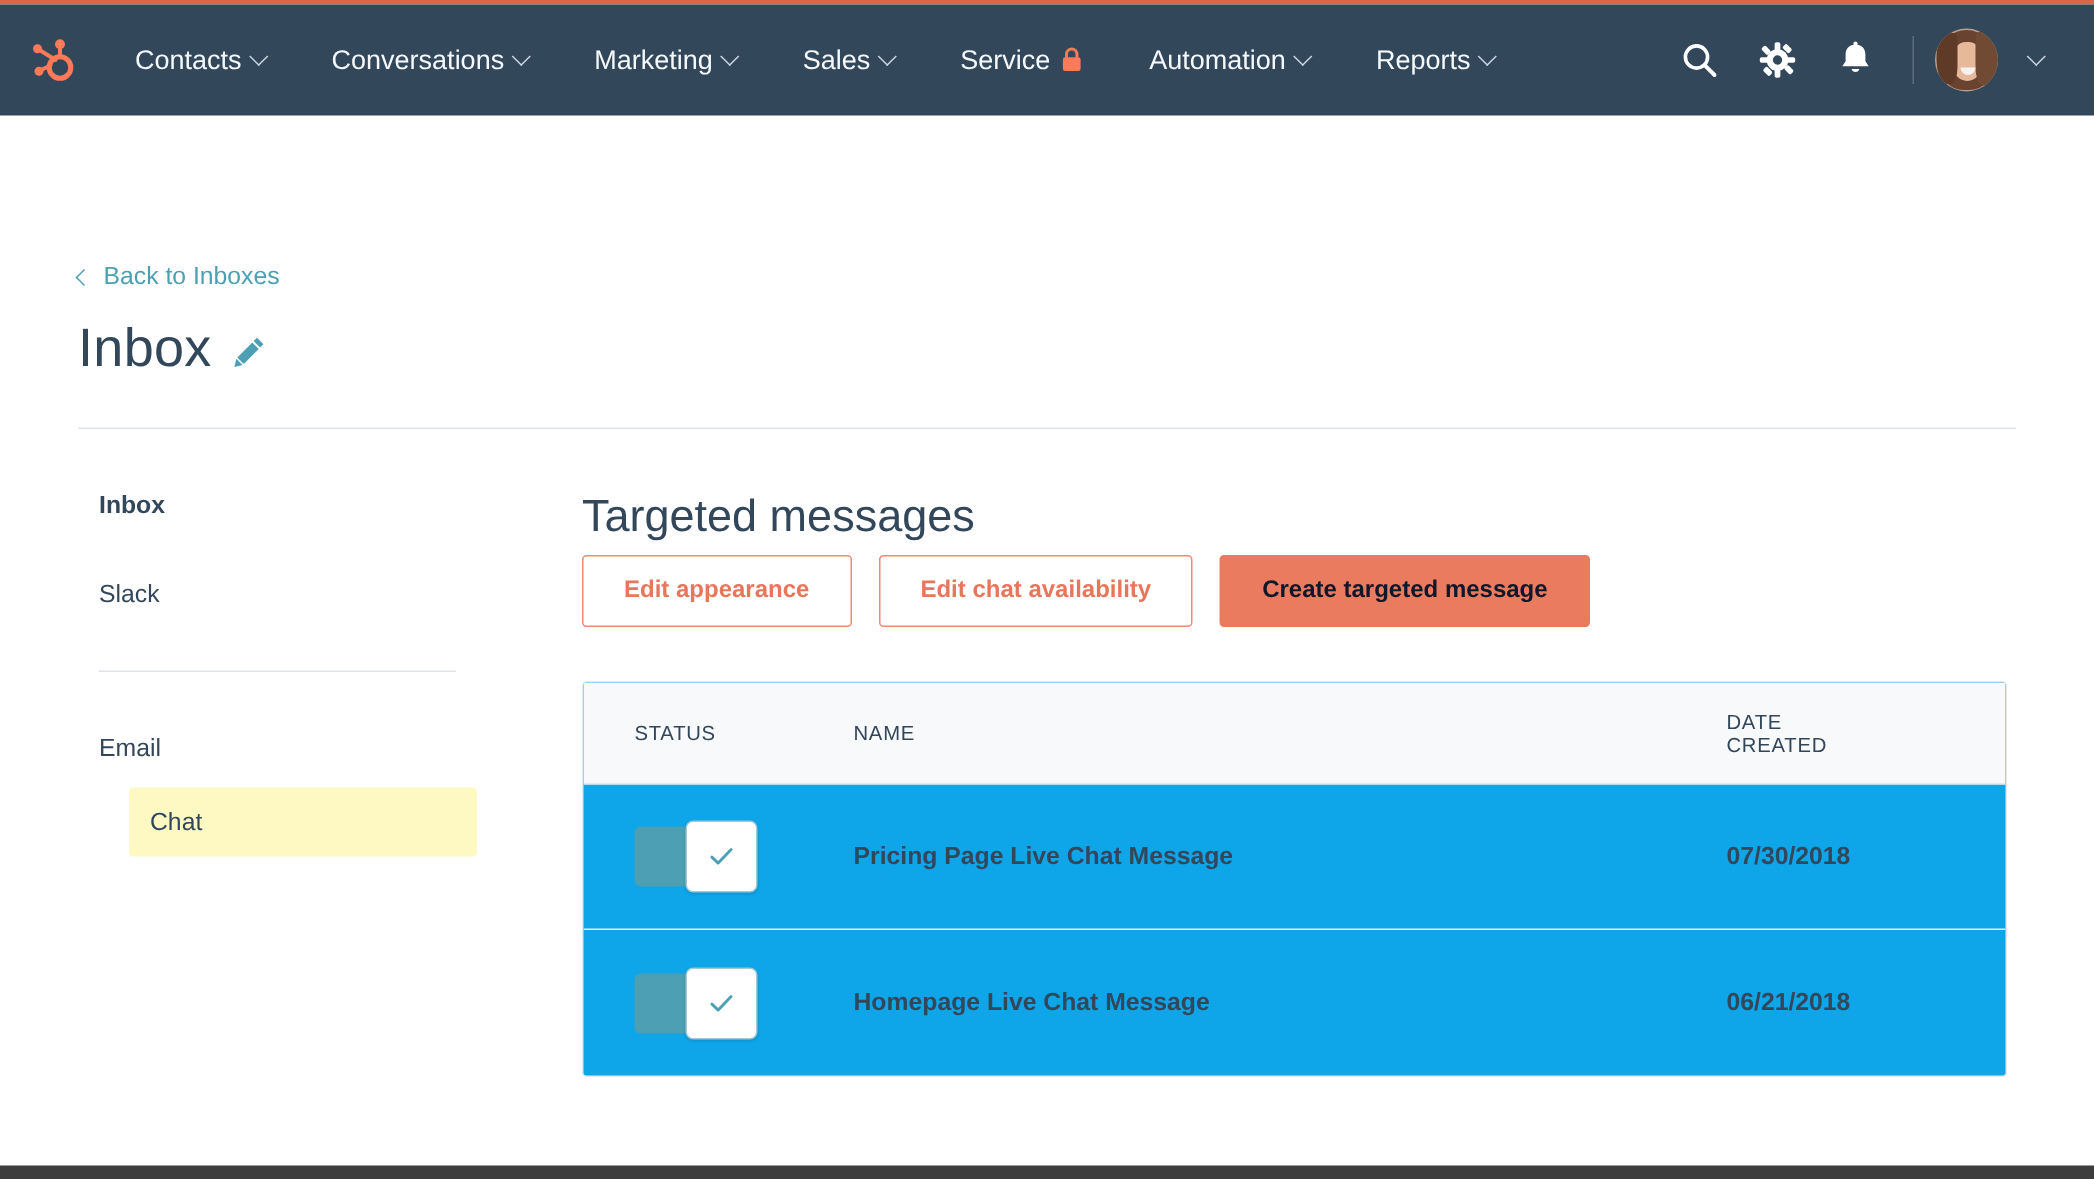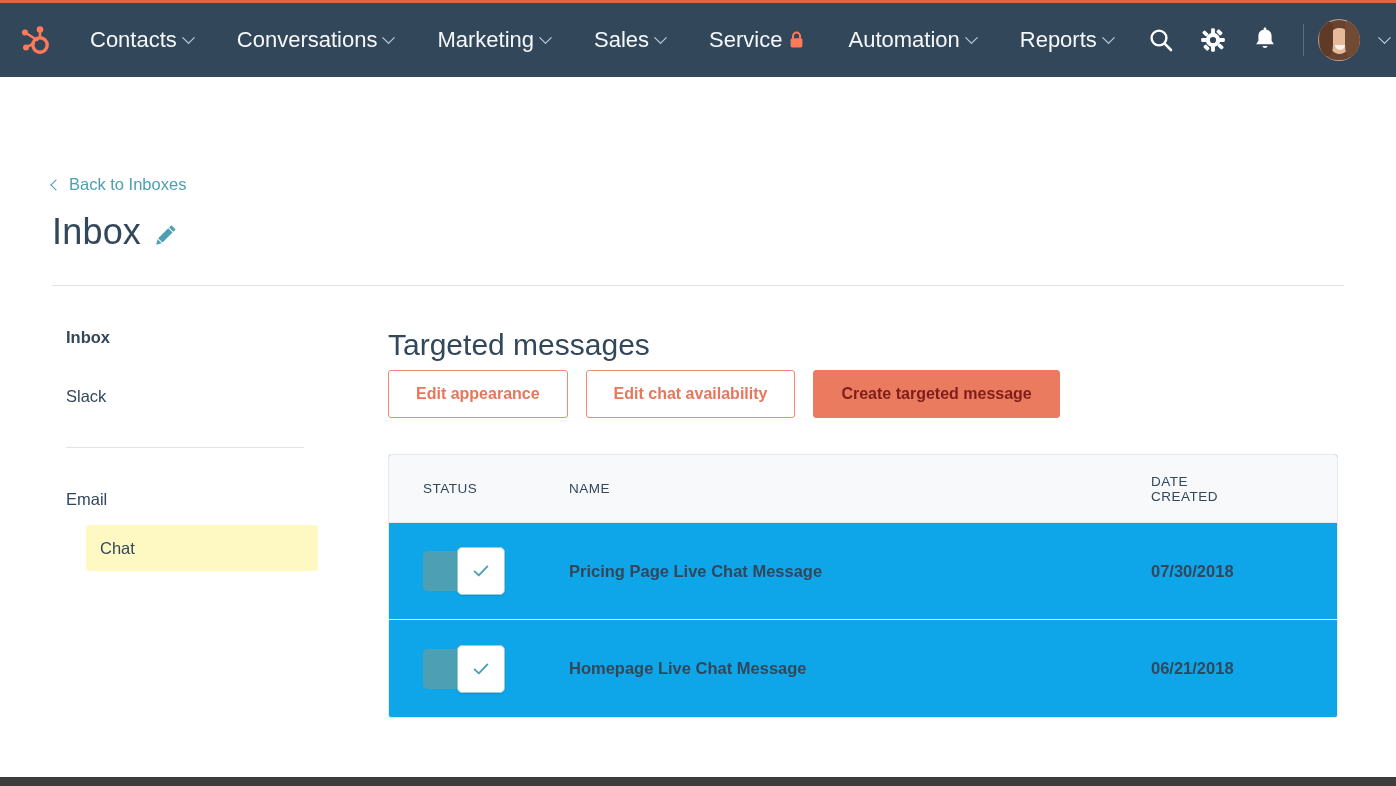--- a/index.html
+++ b/index.html
@@ -41,21 +41,21 @@
   }
   .nav-items {
     display: flex;
     align-items: center;
     gap: 0px;
   }
   .nav-item {
     display: flex; align-items: center;
     gap: 7px;
     color: #f5f8fa;
-    font-size: 22px;
+    font-size: 18px;
     padding: 8px 22px;
     white-space: nowrap;
     cursor: pointer;
   }
   .caret {
     display: inline-block;
     width: 9px; height: 9px;
     border-right: 1.6px solid #cbd6e2;
     border-bottom: 1.6px solid #cbd6e2;
     transform: rotate(45deg) translate(-2px,-2px);
@@ -232,21 +232,21 @@
     text-align: right;
   }
   .btn-outline {
     background: #ffffff;
     border: 1px solid #ef8b72;
     color: #e8765a;
   }
   .btn-primary {
     background: #ea7b5e;
     border: 1px solid #ea7b5e;
-    color: #7f1d1d;
+    color: #0f172a;
   }
 
   
   .table {
     width: 950px;
     border: 1px solid #e5e8ed;
     border-radius: 3px;
     background: #0ea5e9;
     overflow: hidden;
   }

